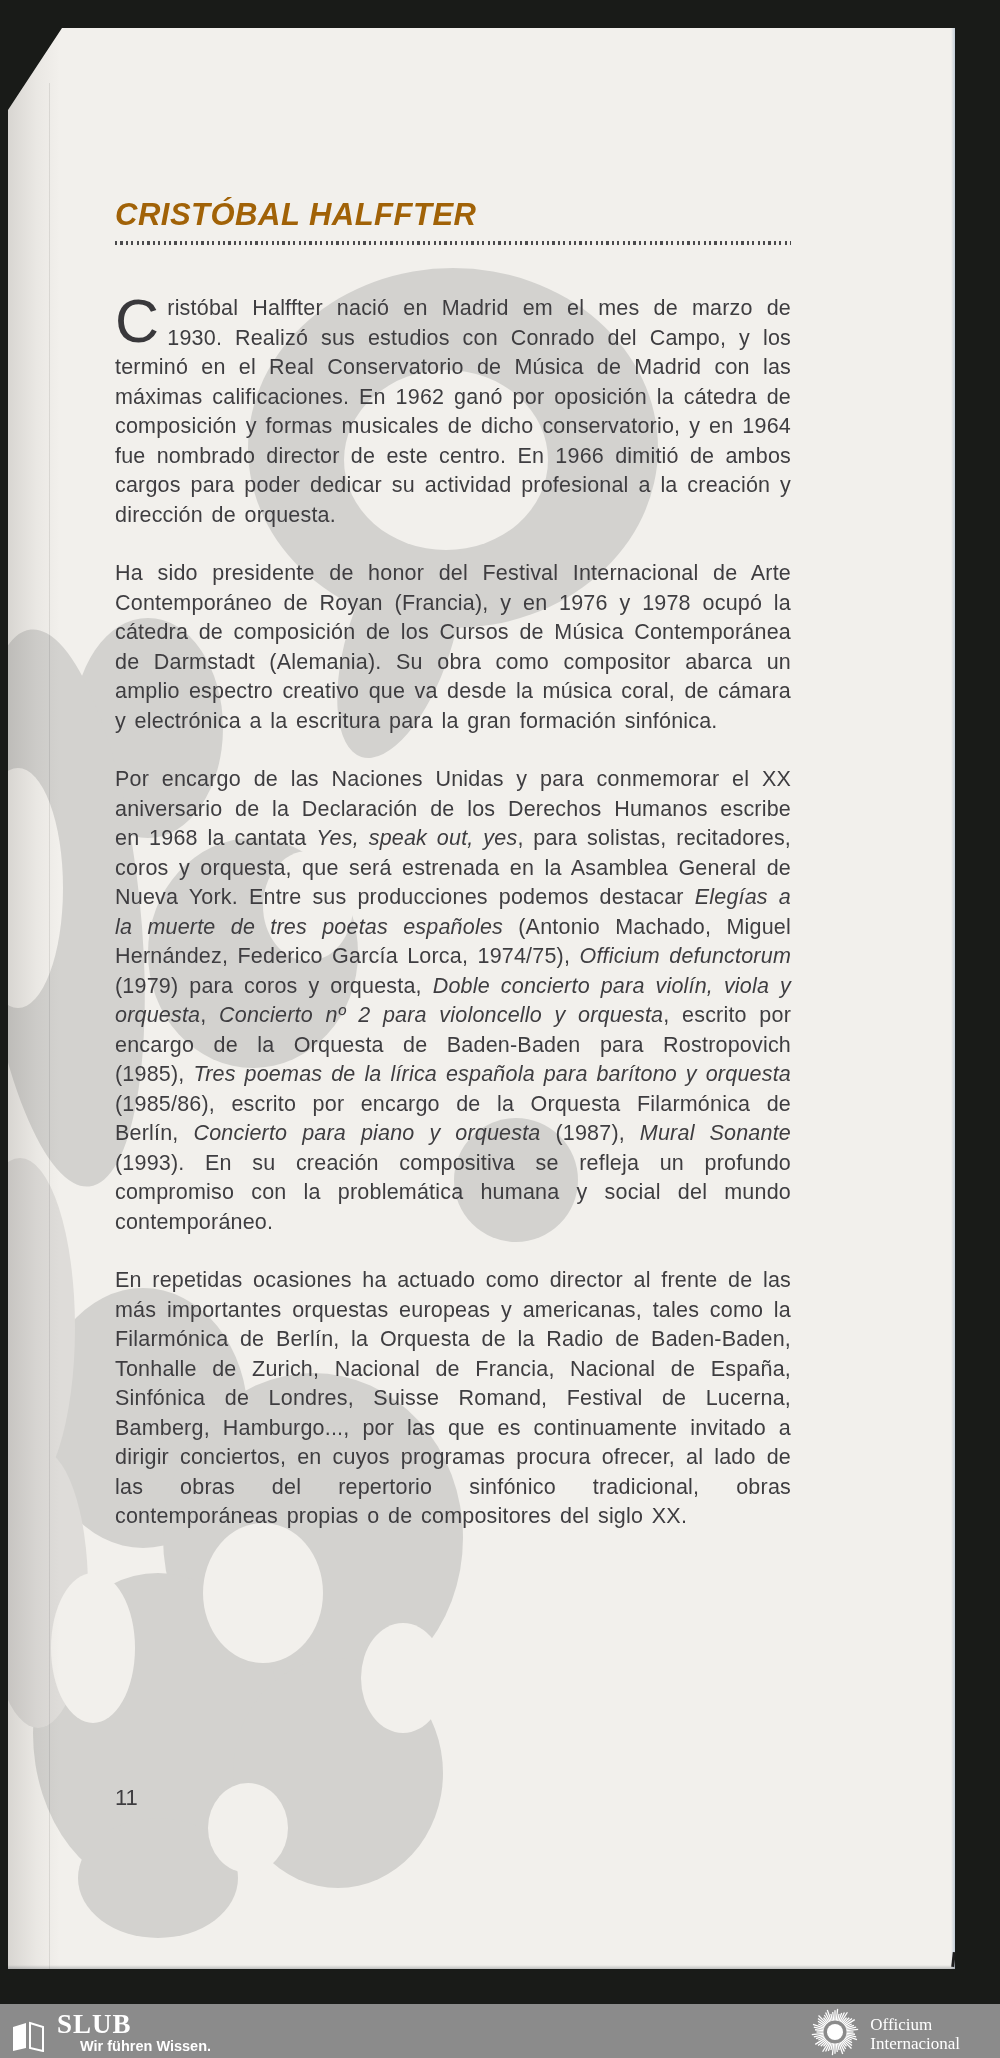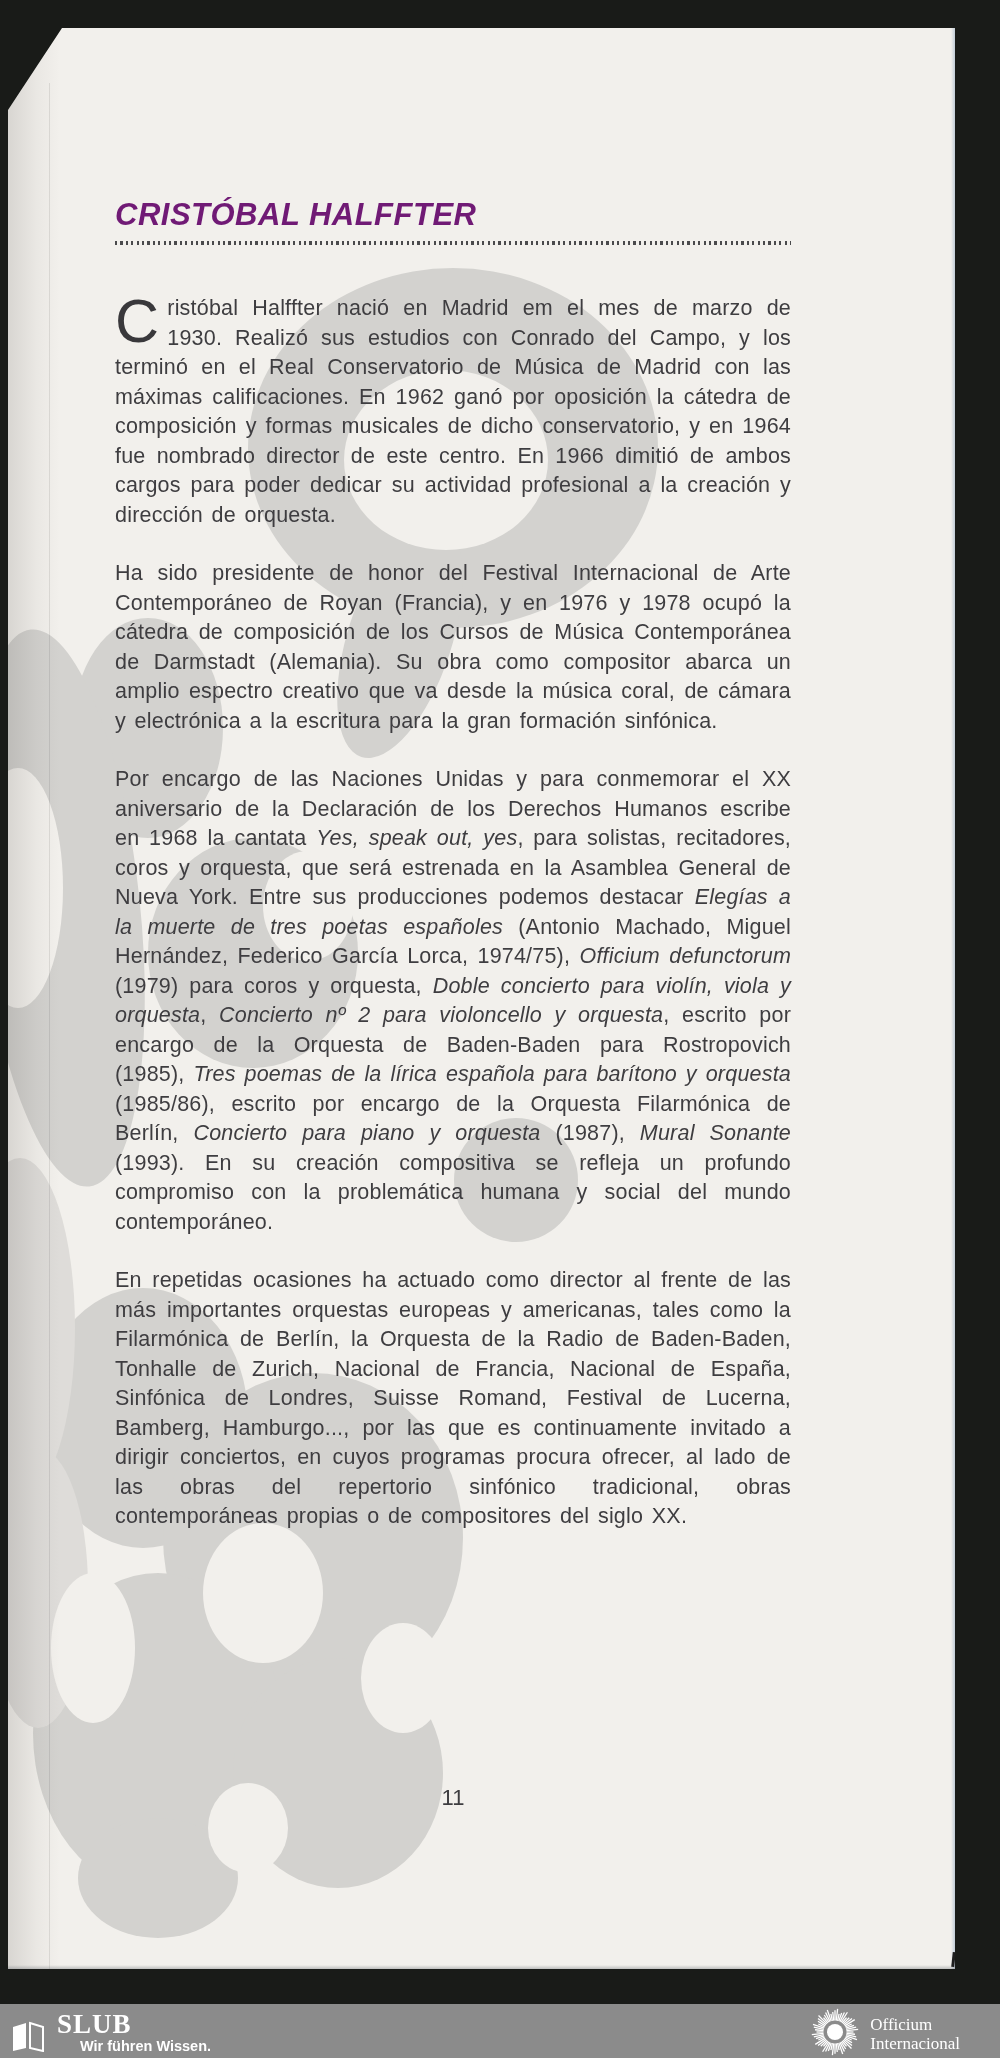--- a/index.html
+++ b/index.html
@@ -41,40 +41,40 @@
     background:#1e1e1e;transform:rotate(6deg);z-index:2;
   }
   
   .article{
     position:absolute;left:107px;top:170px;width:676px;z-index:2;
   }
   h1.title{
     margin:0;font-family:"Liberation Sans",sans-serif;
     font-style:italic;font-weight:bold;
     font-size:31px;line-height:34px;letter-spacing:0.5px;
-    color:#701a75;
+    color:#a16207;
   }
   .dotted-rule{
     margin-top:9px;height:4px;width:100%;
     background:repeating-linear-gradient(90deg,#4a4a4c 0 2.2px,transparent 2.2px 5.4px);
   }
   .body-text{margin-top:49px;}
   .para{
     font-size:21.5px;line-height:29.5px;color:#3e3d40;
     letter-spacing:0.2px;word-spacing:2.5px;
     text-align:justify;margin:0 0 29px 0;
   }
   .para em{}
   .dropcap{
     float:left;font-size:61px;line-height:49px;
     padding:3px 8px 0 0;color:#39383b;font-weight:400;
   }
   .page-num{
     position:absolute;left:107px;top:1757px;width:676px;z-index:2;
-    text-align:center;font-size:22px;color:#3e3d40;
+    font-size:22px;color:#3e3d40;
   }
   
   .footer{
     position:absolute;left:0;right:0;bottom:0;height:54px;
     background:#8b8b8b;z-index:3;
   }
   .slub{
     position:absolute;left:11px;top:7px;display:flex;gap:12px;align-items:flex-end;
   }
   .slub-name{

